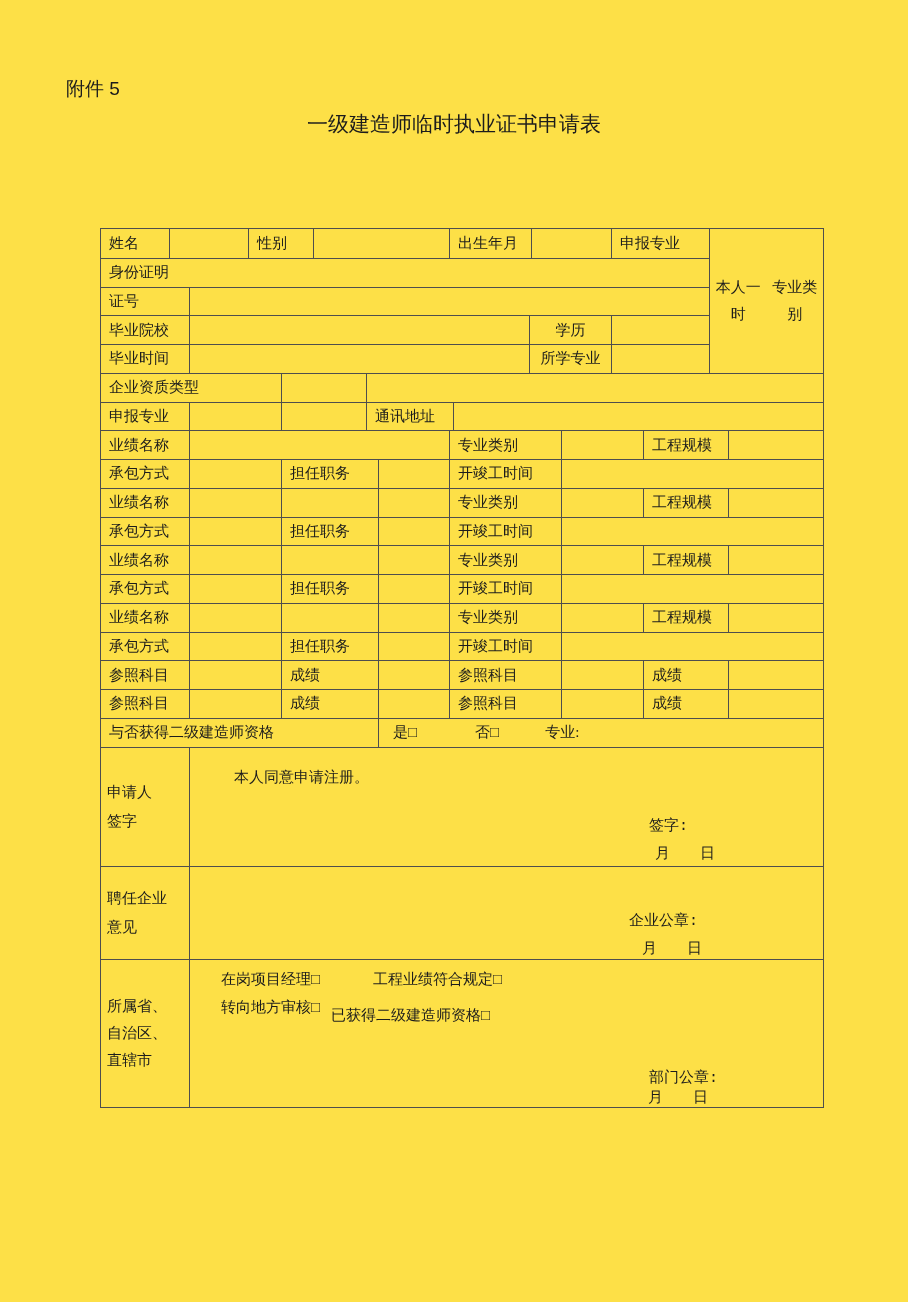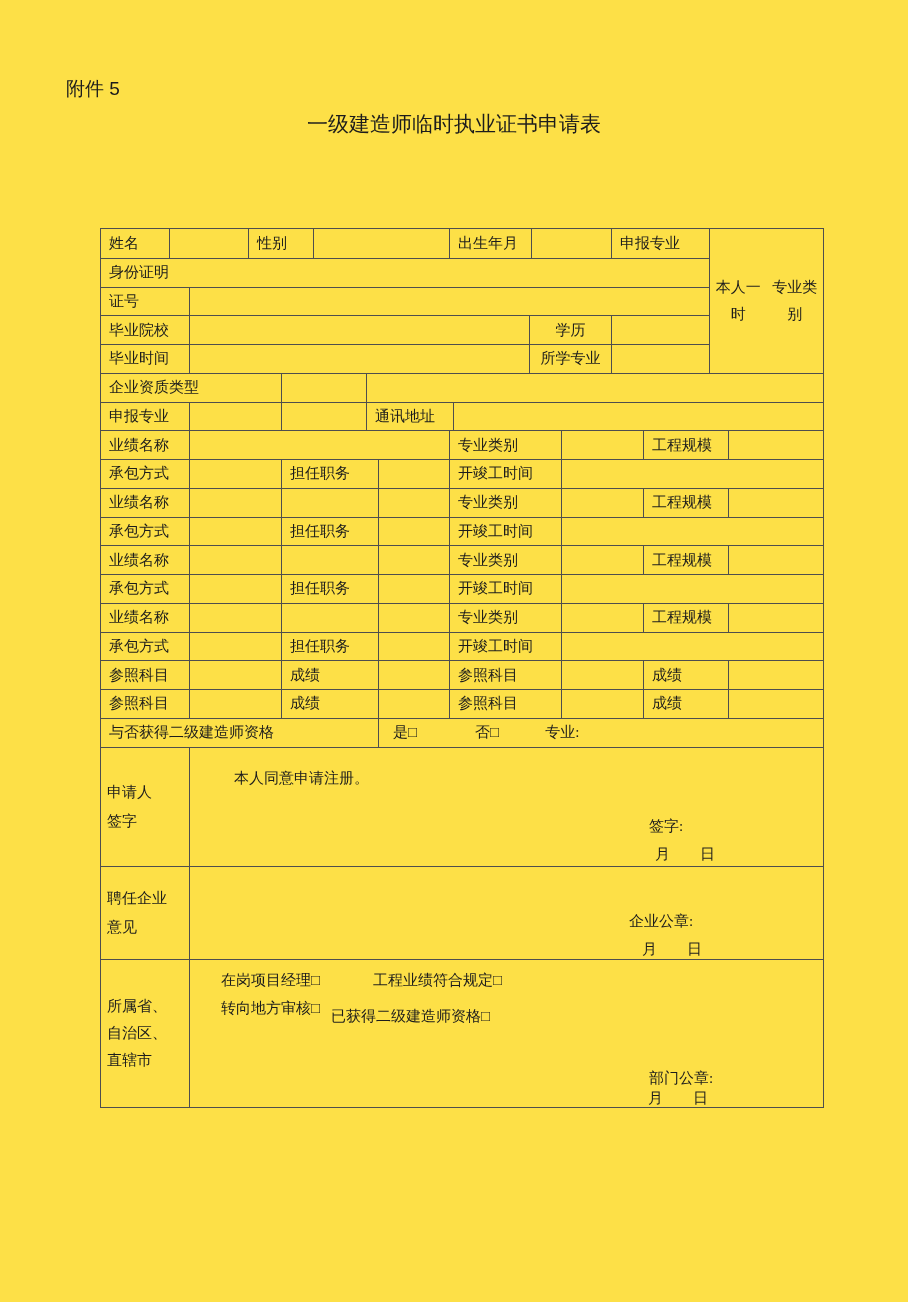--- a/index.html
+++ b/index.html
@@ -40,21 +40,21 @@
   }
   .r > .c:first-child{ border-left:none; }
   .ctr{ justify-content:center; padding-left:0; }
   .opts{ gap:58px; padding-left:12px; }
   .qrow > span{ display:inline-block; }
   .tall{ height:auto; }
   .vlab{
     flex-direction:column; align-items:flex-start; justify-content:center;
     line-height:29px; padding-left:6px; white-space:nowrap;
   }
-  .rel{ position:relative; padding:0; flex:1; }
+  .rel{ position:relative; padding:0; flex:1;font-family:Liberation Mono, monospace; }
   .abs{ position:absolute; white-space:nowrap; line-height:17px; }
 </style>
 </head>
 <body>
 
 <div class="sheet">
 
   <div class="attachment">附件 5</div>
   <div class="doc-title">一级建造师临时执业证书申请表</div>
 

